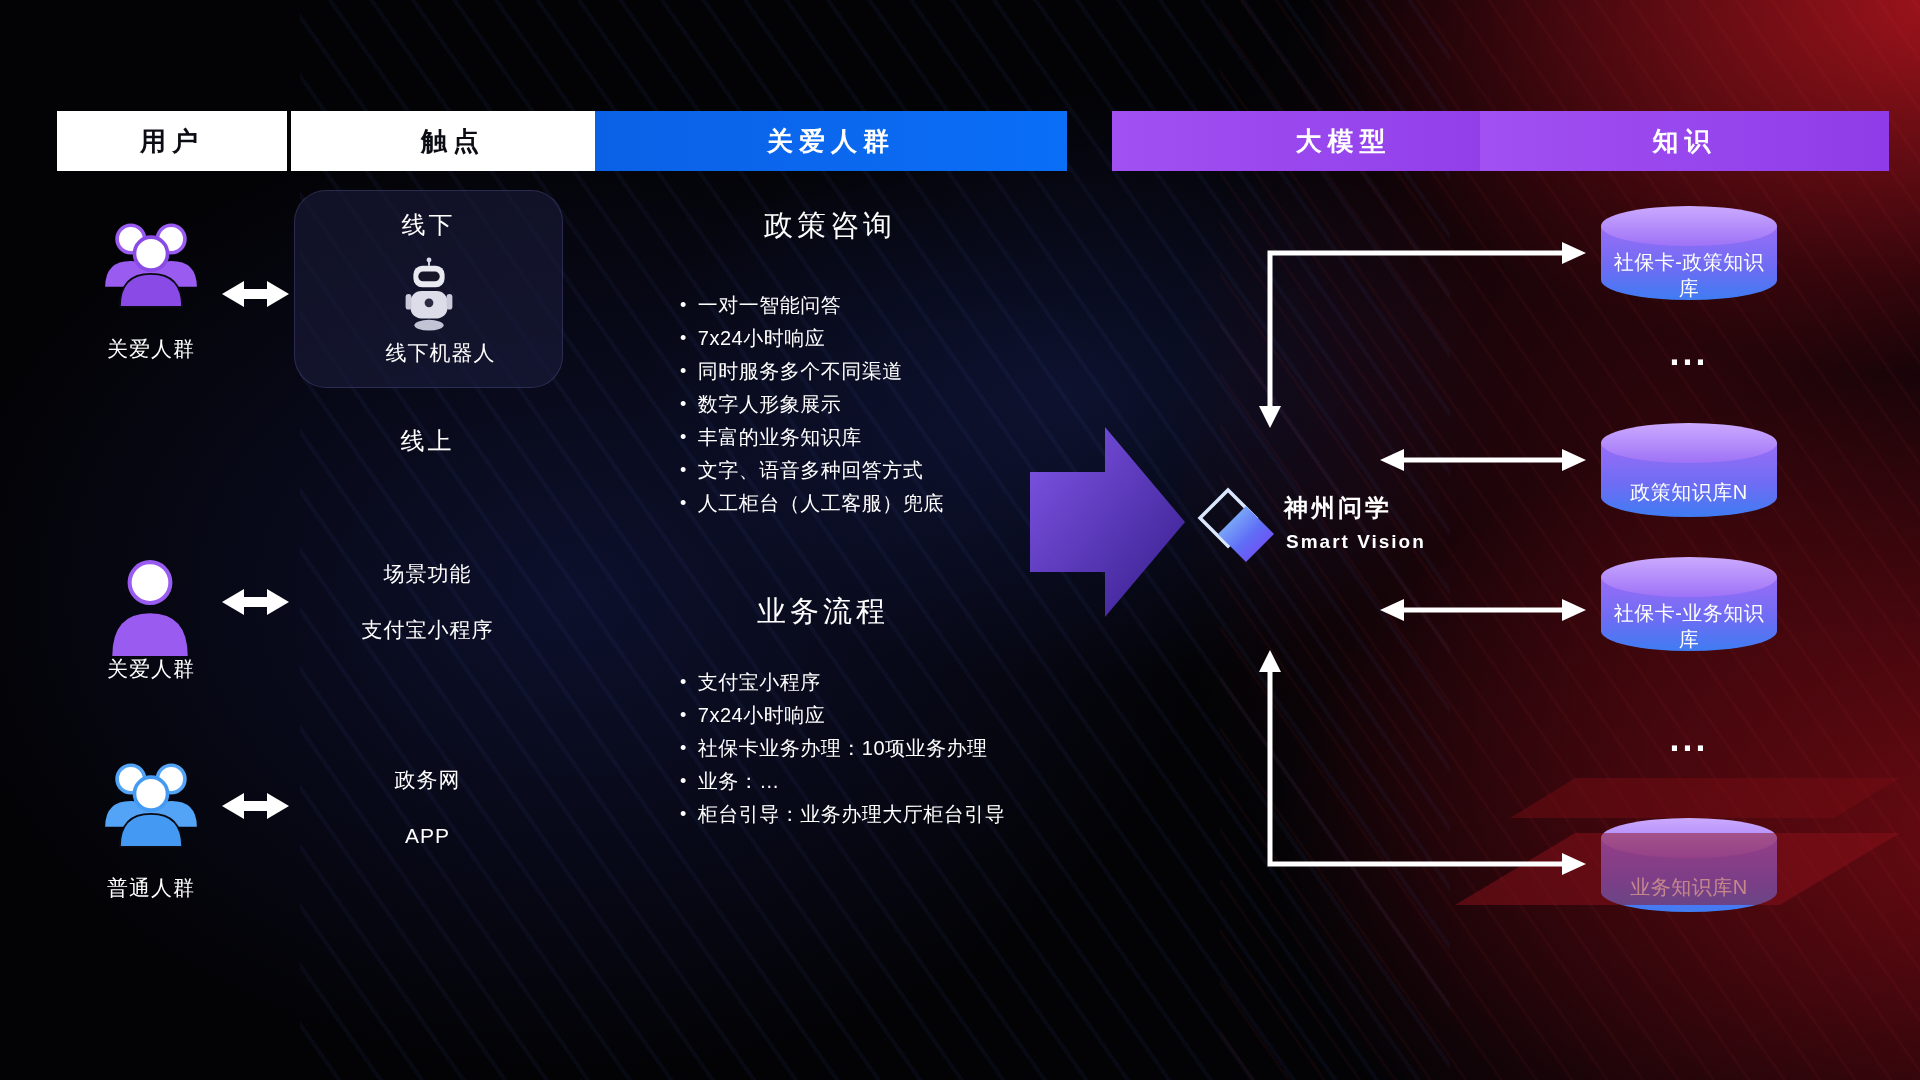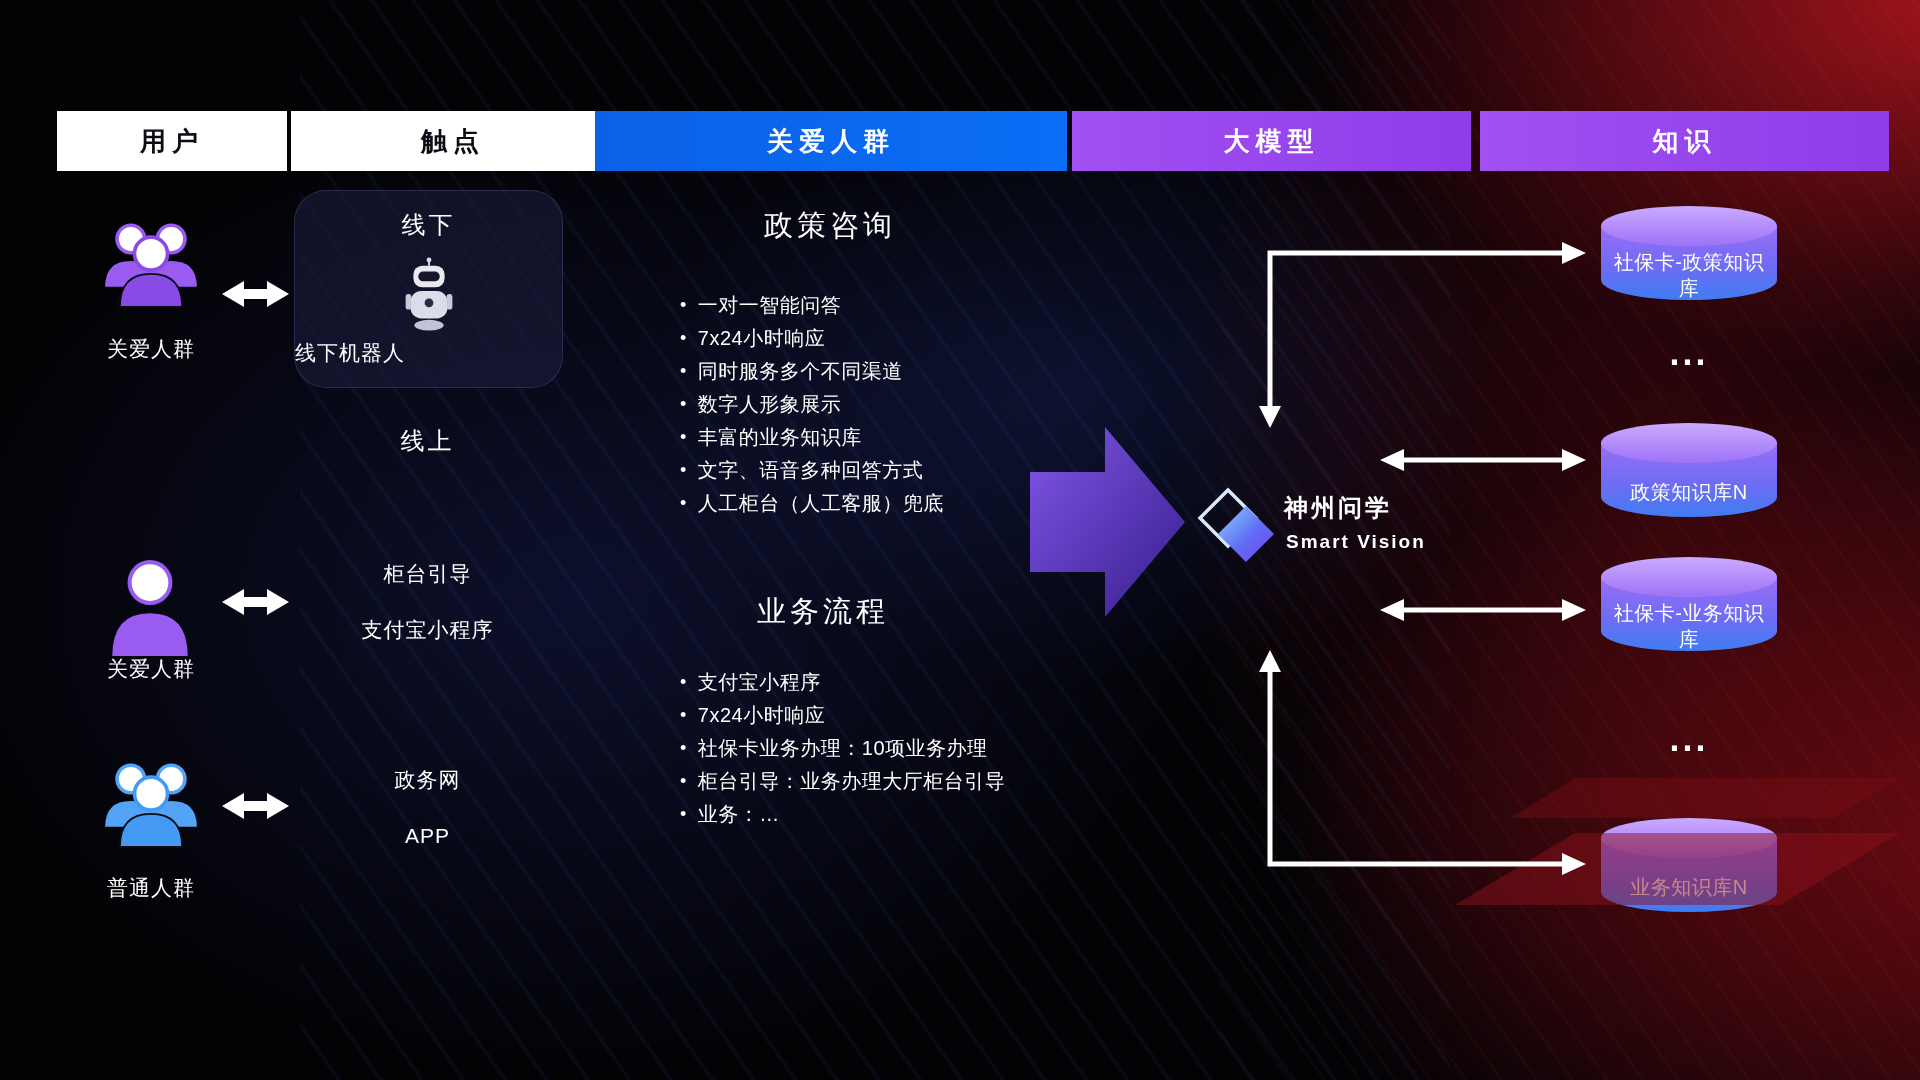--- a/index.html
+++ b/index.html
@@ -21,33 +21,33 @@
 
   
   .hbox{position:absolute;top:111px;height:60px;display:flex;align-items:center;justify-content:center;
     font-size:26px;font-weight:bold;letter-spacing:6px;}
   .hbox.white{background:#fff;color:#0c0c14;margin-left:24px;}
   .hbox.blue{background:linear-gradient(90deg,#0b61e6,#0a6ef6);color:#fff;}
   .hbox.purple{background:linear-gradient(90deg,#a150f2,#8f3ce8);color:#fff;}
   .h1{left:33px;width:230px;}
   .h2{left:267px;width:324px;}
   .h3{left:595px;width:472px;}
-  .h4{left:1072px;width:399px;}
+  .h4{left:1112px;width:399px;padding-left:32px;}
   .h5{left:1480px;width:409px;}
 
   
   .user-icon{position:absolute;}
   .user-label{position:absolute;width:180px;text-align:center;font-size:21px;letter-spacing:1px;}
 
   
   .offline-box{position:absolute;left:294px;top:190px;width:267px;height:196px;border-radius:32px;
     background:rgba(26,28,58,.62);border:1px solid rgba(130,130,210,.22);}
   .off-title{position:absolute;left:0;top:18px;width:100%;text-align:center;font-size:24px;letter-spacing:3px;}
   .robot-wrap{position:absolute;left:50%;top:66px;transform:translateX(-50%);}
-  .off-label{position:absolute;left:0;top:148px;width:100%;font-size:21px;letter-spacing:1px;}
+  .off-label{position:absolute;left:12px;top:148px;width:100%;text-align:center;font-size:21px;letter-spacing:1px;}
   .online-title{position:absolute;left:294px;top:425px;width:267px;text-align:center;font-size:24px;letter-spacing:3px;}
   .t-item{position:absolute;left:294px;width:267px;text-align:center;font-size:21px;letter-spacing:1px;}
   .ti1{top:560px;} .ti2{top:616px;} .ti3{top:766px;} .ti4{top:824px;}
 
   
   .sc-title{position:absolute;width:300px;text-align:center;font-size:29px;letter-spacing:4px;}
   .sct1{left:680px;top:206px;} .sct2{left:673px;top:592px;}
   .sc-list{position:absolute;left:680px;font-size:20px;line-height:32px;letter-spacing:.5px;}
   .scl1{top:289px;} .scl2{top:666px;}
   .sc-list .li::before{content:"•";margin-right:11px;font-size:18px;position:relative;top:-1px;}
@@ -121,43 +121,43 @@
       <rect x="7" y="35" width="38" height="28" rx="11" fill="#dddde9"></rect>
       <rect x="2" y="38" width="6" height="16" rx="3" fill="#c9c9da"></rect>
       <rect x="44" y="38" width="6" height="16" rx="3" fill="#c9c9da"></rect>
       <circle cx="26" cy="47" r="4.5" fill="#2a2a42"></circle>
       <ellipse cx="26" cy="70" rx="15" ry="5.5" fill="#c3c3d6"></ellipse>
     </svg>
     <div class="off-label">线下机器人</div>
   </div>
 
   <div class="online-title">线上</div>
-  <div class="t-item ti1">柜台引导</div>
+  <div class="t-item ti1">场景功能</div>
   <div class="t-item ti2">支付宝小程序</div>
   <div class="t-item ti3">政务网</div>
   <div class="t-item ti4">APP</div>
 
   <div class="sc-title sct1">政策咨询</div>
   <div class="sc-list scl1">
     <div class="li">一对一智能问答</div>
     <div class="li">7x24小时响应</div>
     <div class="li">同时服务多个不同渠道</div>
     <div class="li">数字人形象展示</div>
     <div class="li">丰富的业务知识库</div>
     <div class="li">文字、语音多种回答方式</div>
     <div class="li">人工柜台（人工客服）兜底</div>
   </div>
 
   <div class="sc-title sct2">业务流程</div>
   <div class="sc-list scl2">
     <div class="li">支付宝小程序</div>
     <div class="li">7x24小时响应</div>
     <div class="li">社保卡业务办理：10项业务办理</div>
+    <div class="li">业务：…</div>
     <div class="li">柜台引导：业务办理大厅柜台引导</div>
-    <div class="li">业务：…</div>
   </div>
 
   <svg class="overlay" style="left:1196px;top:484px;" width="84" height="84" viewBox="0 0 84 84">
     <defs>
       <linearGradient id="gradLogo" x1="0" y1="0" x2="1" y2="1">
         <stop offset="0" stop-color="#8fd2fa"></stop>
         <stop offset="0.55" stop-color="#5f6ef6"></stop>
         <stop offset="1" stop-color="#7b3df0"></stop>
       </linearGradient>
     </defs>

